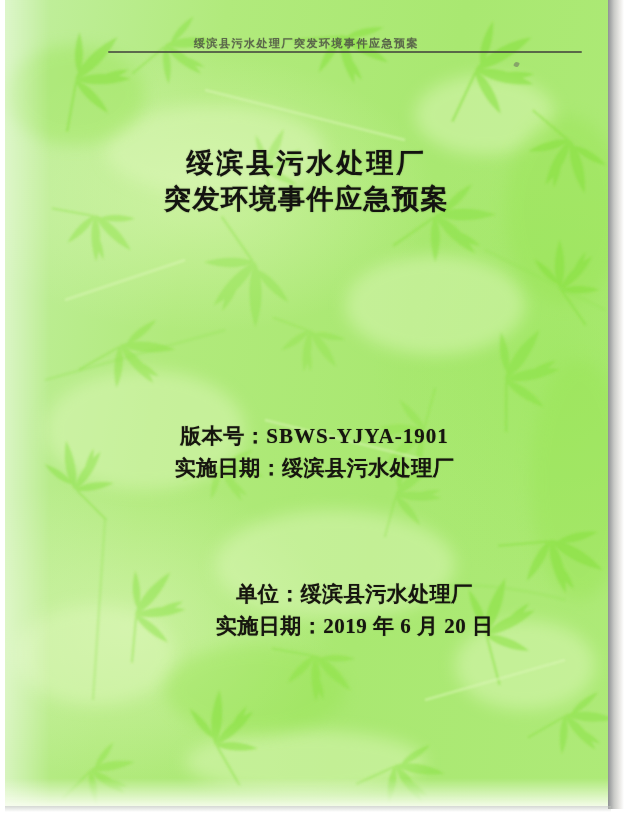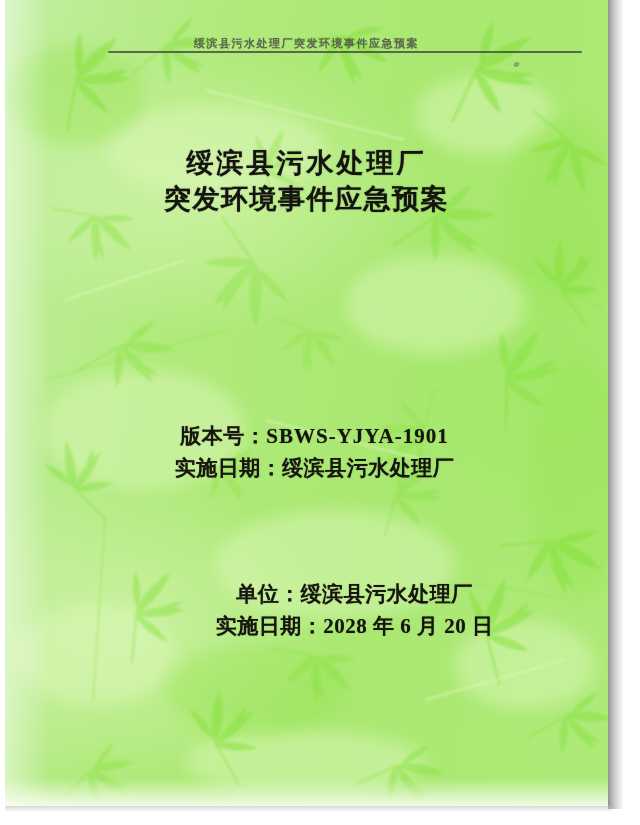--- a/index.html
+++ b/index.html
@@ -168,21 +168,21 @@
       <div class="meta-line">
         <span>实施日期：</span><span>绥滨县污水处理厂</span>
       </div>
     </div>
 
     <div class="meta-block footer-block">
       <div class="meta-line">
         <span>单位：</span><span>绥滨县污水处理厂</span>
       </div>
       <div class="meta-line">
-        <span>实施日期：</span><span>2028 年 6 月 20 日</span>
+        <span>实施日期：</span><span>2019 年 6 月 20 日</span>
       </div>
     </div>
 
     <div class="bottom-fade"></div>
   </div>
 
   <div class="scan-edge"></div>
   <div class="bottom-shadow"></div>
 </div>
 

